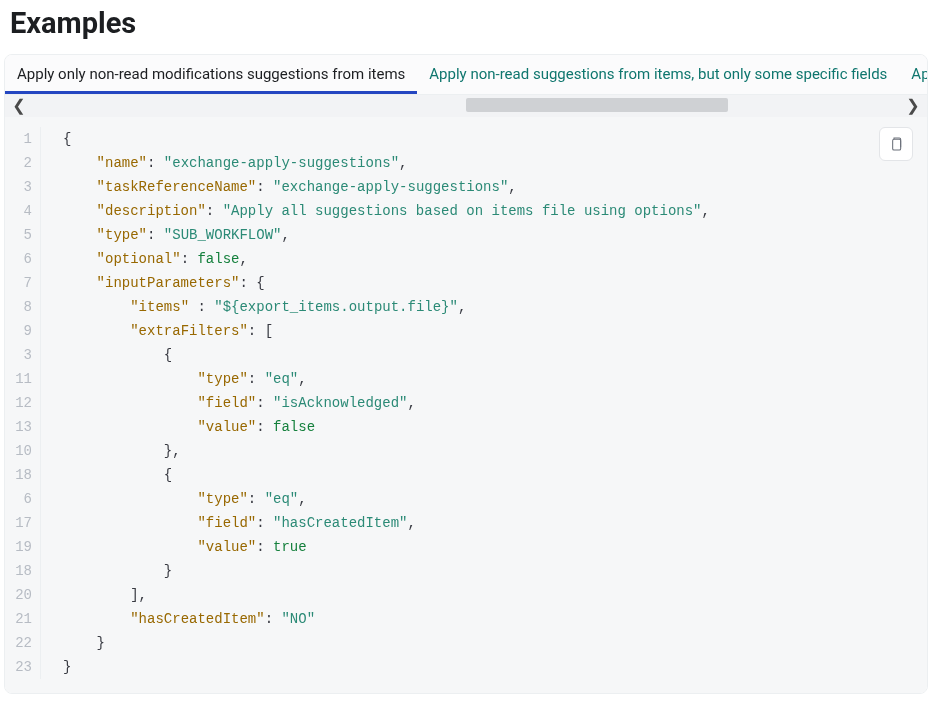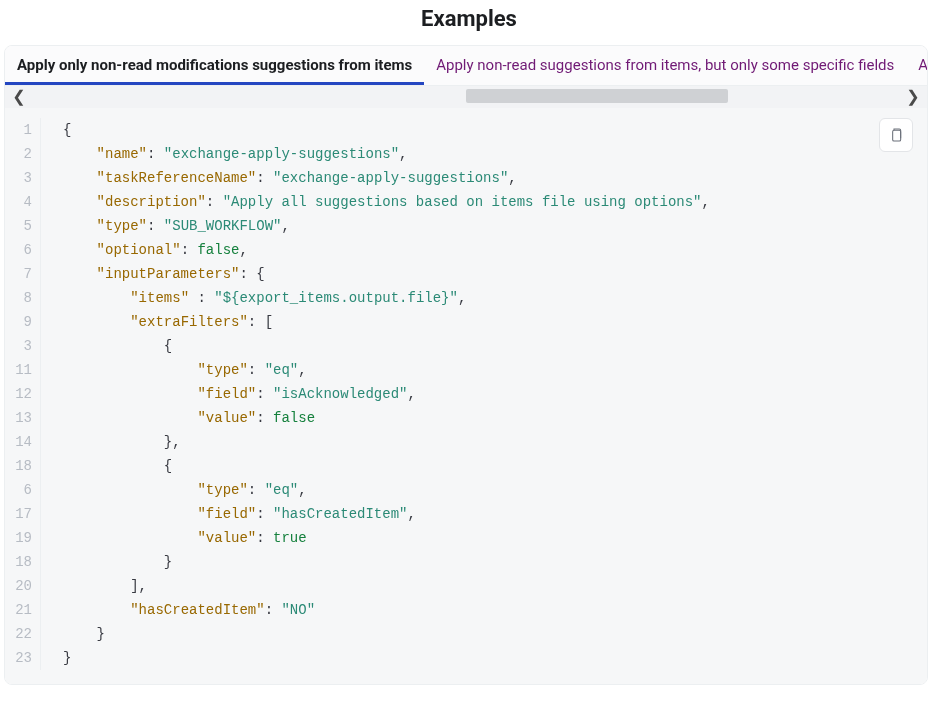--- a/index.html
+++ b/index.html
@@ -4,49 +4,48 @@
 <style>
   * { box-sizing: border-box; margin: 0; padding: 0; }
   body {
     font-family: -apple-system, BlinkMacSystemFont, "Segoe UI", Roboto, Helvetica, Arial, sans-serif;
     background: #fff;
     color: #1c1e21;
     width: 932px;
     padding: 6px 4px 0 4px;
   }
   h2.page-title {
-    font-size: 22px;
+    font-size: 29px;
     font-weight: 700;
     margin: 0 0 14px 6px;
     color: #1c1e21;
-    text-align: center;
   }
   .tabs-wrapper {
     border: 1px solid #eceff1;
     border-radius: 8px;
     overflow: hidden;
   }
   .tabs-bar {
     display: flex;
     align-items: stretch;
     background: #fbfbfc;
     border-bottom: 1px solid #eceff1;
     white-space: nowrap;
     overflow: hidden;
   }
   .tab {
     padding: 10px 12px 11px 12px;
     font-size: 15px;
-    color: #701a75;
+    color: #0f766e;
     cursor: pointer;
     flex: 0 0 auto;
   }
   .tab.active {
     color: #1c1e21;
-    font-weight: 700;
+    font-weight: 400;
     border-bottom: 3px solid #2446c1;
     padding-bottom: 8px;
   }
   .scroll-row {
     display: flex;
     align-items: center;
     height: 22px;
     background: #f2f3f5;
     position: relative;
   }
@@ -146,21 +145,21 @@
         <div class="gut-line">4</div>
         <div class="gut-line">5</div>
         <div class="gut-line">6</div>
         <div class="gut-line">7</div>
         <div class="gut-line">8</div>
         <div class="gut-line">9</div>
         <div class="gut-line">3</div>
         <div class="gut-line">11</div>
         <div class="gut-line">12</div>
         <div class="gut-line">13</div>
-        <div class="gut-line">14</div>
+        <div class="gut-line">10</div>
         <div class="gut-line">18</div>
         <div class="gut-line">6</div>
         <div class="gut-line">17</div>
         <div class="gut-line">19</div>
         <div class="gut-line">18</div>
         <div class="gut-line">20</div>
         <div class="gut-line">21</div>
         <div class="gut-line">22</div>
         <div class="gut-line">23</div>
       </div>

